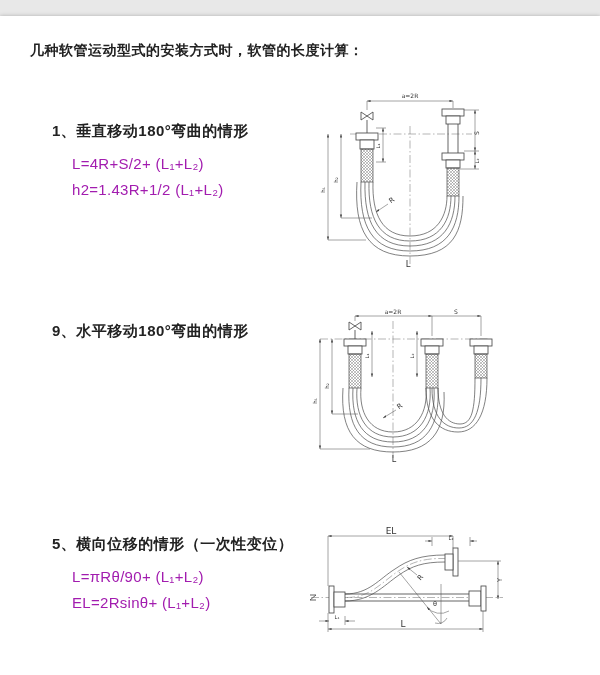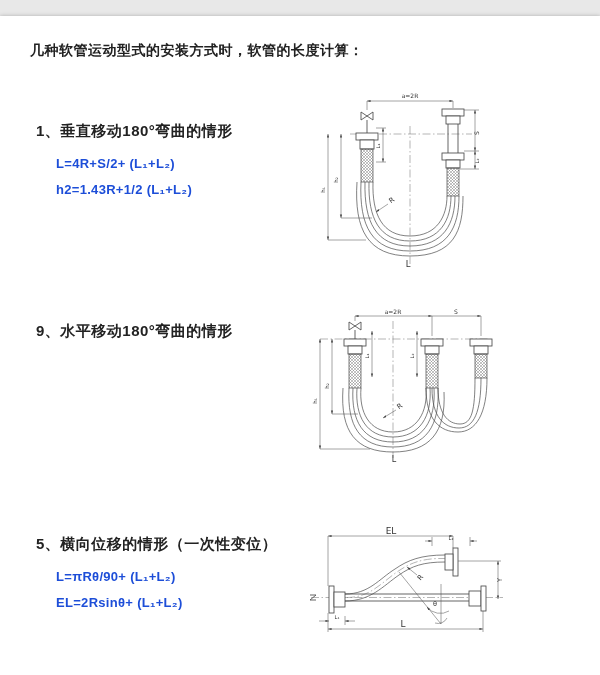--- a/index.html
+++ b/index.html
@@ -5,24 +5,24 @@
   html,body{margin:0;padding:0;background:#e8e8e8;}
   .page{
     position:relative;width:600px;height:675px;background:#ffffff;
     font-family:"Liberation Sans","DejaVu Sans",sans-serif;color:#1a1a1a;
     overflow:hidden;margin:16px auto;box-shadow:0 0 4px rgba(0,0,0,.25);
   }
   .title{
     position:absolute;left:30px;top:26px;font-size:14px;font-weight:bold;
     letter-spacing:.5px;color:#222;
   }
-  .sec{position:absolute;left:36px;}
+  .sec{position:absolute;left:52px;}
   .sec .heading{font-size:15px;font-weight:bold;color:#222;letter-spacing:.5px;margin-bottom:10px;}
   .sec .formulas{margin-left:20px;}
-  .sec .formula{font-size:13px;line-height:25.5px;color:#1d4ed8;letter-spacing:.3px;font-weight:bold;}
+  .sec .formula{font-size:15px;line-height:25.5px;color:#a21caf;letter-spacing:.3px;}
   .d{position:absolute;}
   svg text{fill:#333;font-family:"DejaVu Sans",sans-serif;}
   .dl{stroke:#5a5a5a;stroke-width:.55;fill:none;}           
   .dr{stroke:#4a4a4a;stroke-width:.85;fill:none;}           
   .ho{stroke:#4a4a4a;stroke-width:.7;fill:none;}            
   .cl{stroke:#6a6a6a;stroke-width:.5;fill:none;stroke-dasharray:8 2.5 1.5 2.5;} 
   .fl{fill:#ffffff;stroke:#4a4a4a;stroke-width:.85;}        
 </style>
 </head>
 <body>

